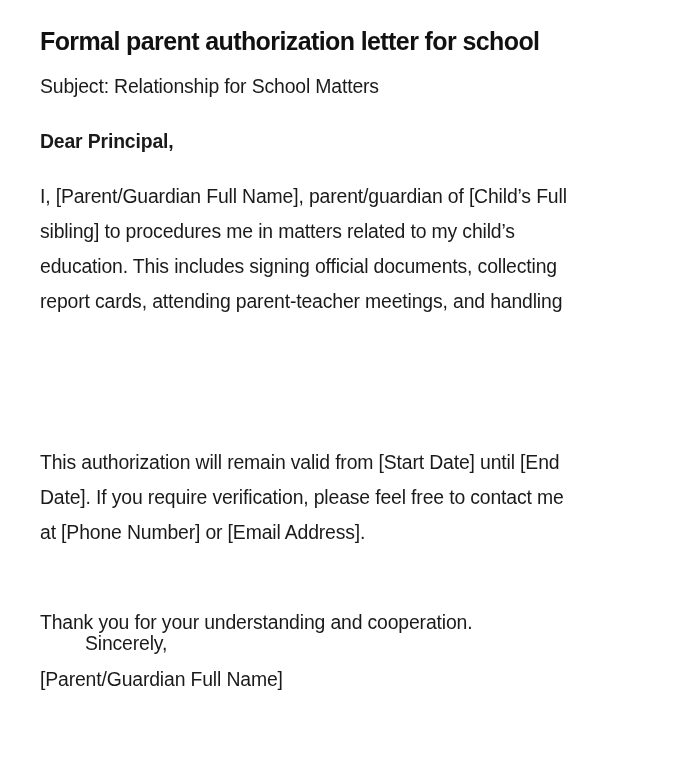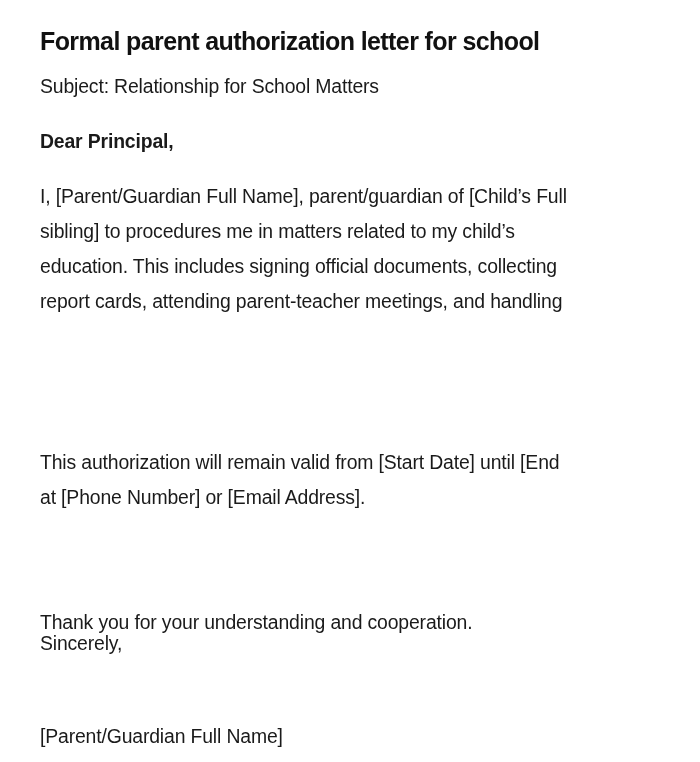--- a/index.html
+++ b/index.html
@@ -57,21 +57,22 @@
 
   <p class="block" style="top:179px;">
     <span class="line">I, [Parent/Guardian Full Name], parent/guardian of [Child’s Full</span>
     <span class="line">sibling] to procedures me in matters related to my child’s</span>
     <span class="line">education. This includes signing official documents, collecting</span>
     <span class="line">report cards, attending parent-teacher meetings, and handling</span>
   </p>
 
   <p class="block" style="top:445px;">
     <span class="line">This authorization will remain valid from [Start Date] until [End</span>
+    <span class="line">Date]. If you require verification, please feel free to contact me</span>
     <span class="line">at [Phone Number] or [Email Address].</span>
   </p>
 
   <p class="block" style="top:605px;">Thank you for your understanding and cooperation.</p>
 
-  <p class="block" style="top:626px;">Sincerely,</p>
+  <p class="block" style="top:626px;margin-left:45px;">Sincerely,</p>
 
-  <p class="block" style="top:719px;">[Parent/Guardian Full Name]</p>
+  <p class="block" style="top:662px;">[Parent/Guardian Full Name]</p>
 </div>
 
 </body></html>

